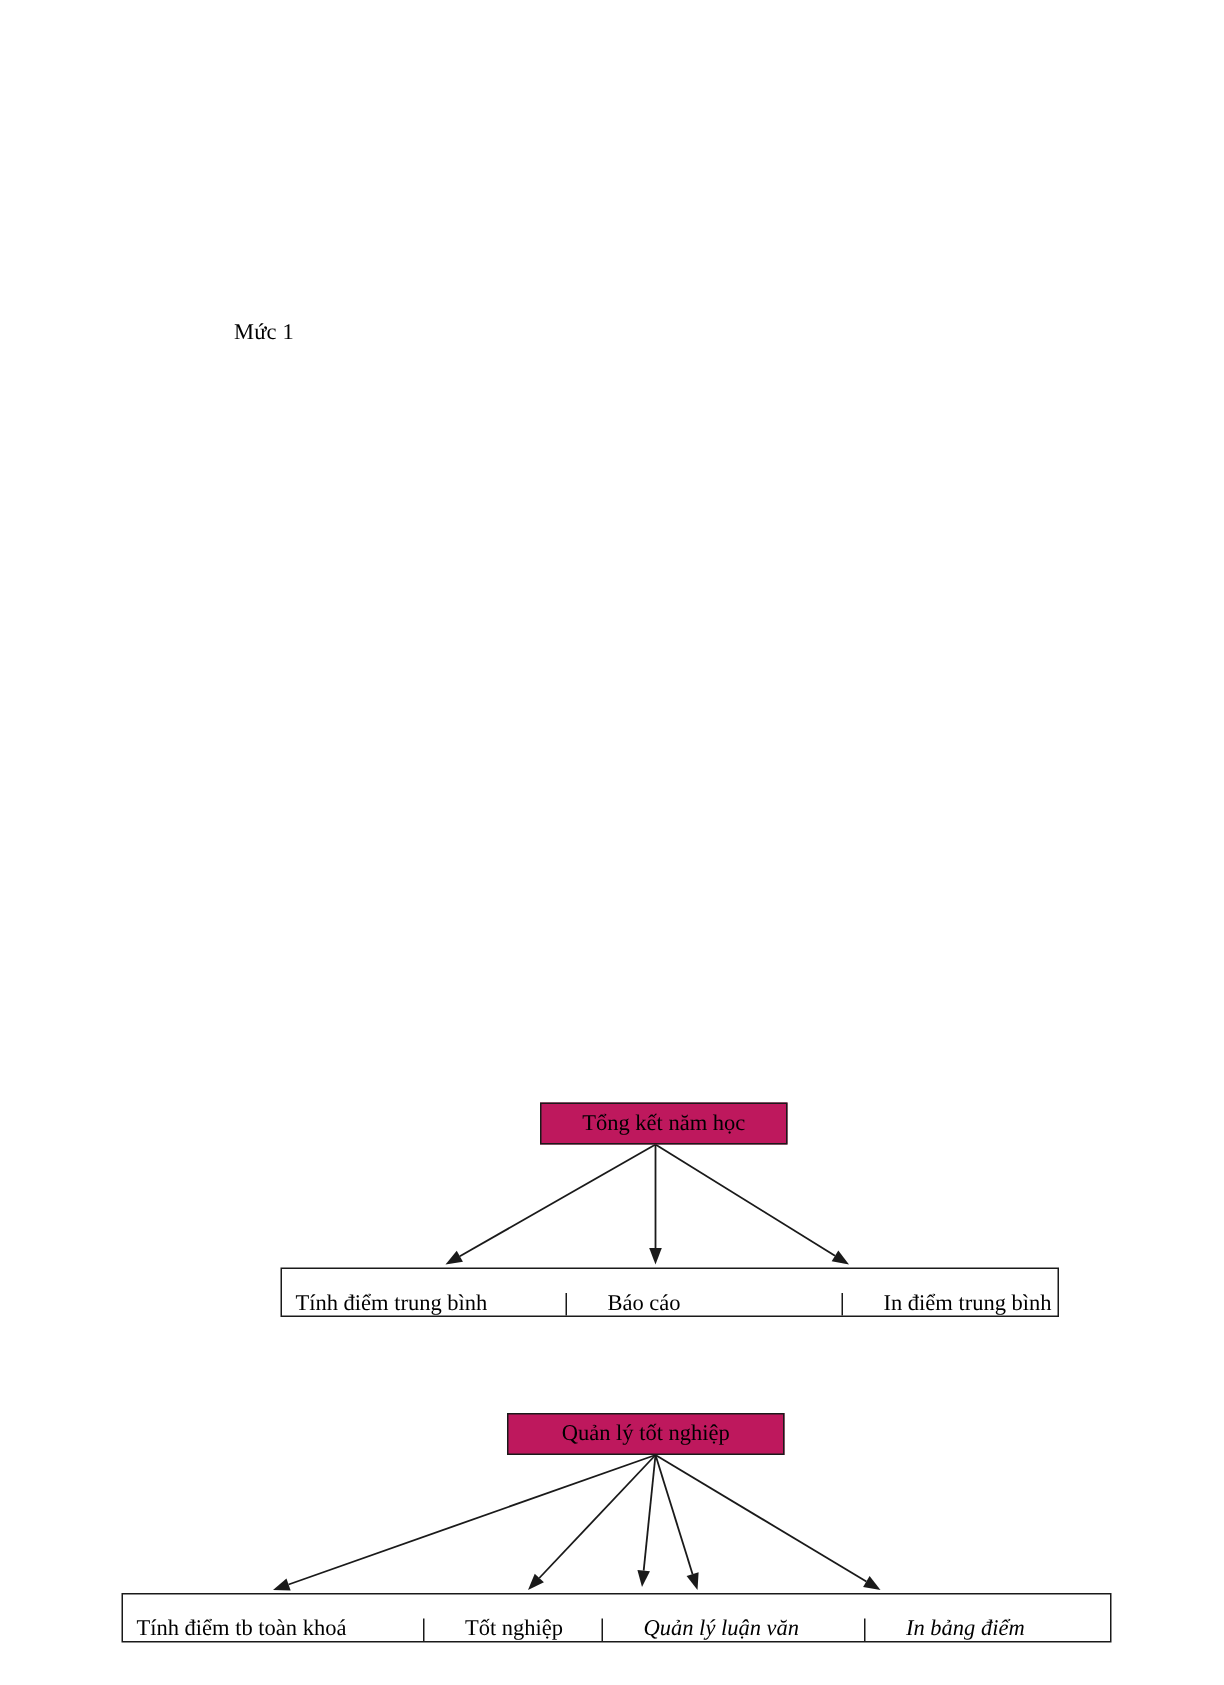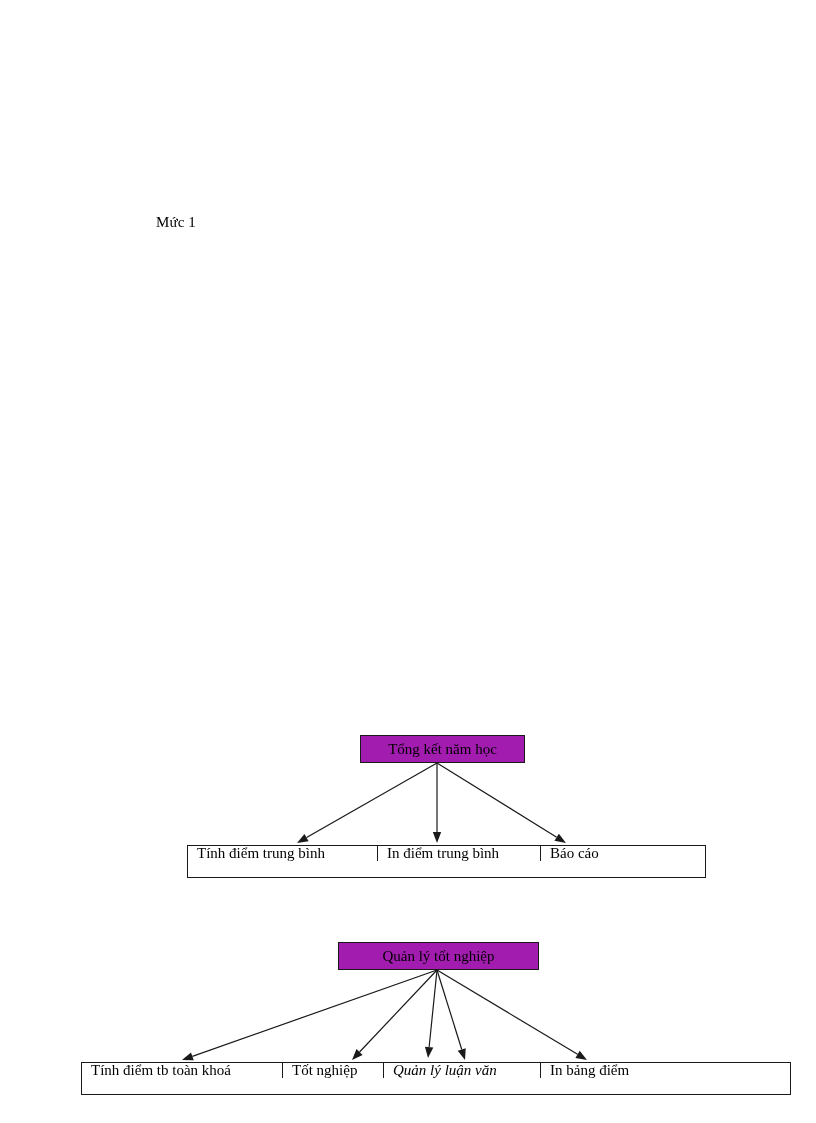--- a/index.html
+++ b/index.html
@@ -30,35 +30,36 @@
     letter-spacing: 0.1px;
     white-space: nowrap;
   }
   .diagram {
     position: absolute;
   }
   .node-box {
     position: absolute;
     box-sizing: border-box;
     border: 1px solid #1a1a1a;
-    background: #a21caf;
+    background: #be185d;
     display: flex;
     align-items: center;
     justify-content: center;
     font-size: 15px;
     line-height: 1;
     white-space: nowrap;
   }
   .child-row {
     position: absolute;
     box-sizing: border-box;
     border: 1px solid #1a1a1a;
     background: #ffffff;
     display: flex;
-    align-items: flex-start;
+    align-items: flex-end;
+    gap: 18px;
   }
   .child-cell {
     box-sizing: border-box;
     border-right: 1px solid #1a1a1a;
     display: flex;
     align-items: center;
     justify-content: flex-start;
     padding: 0 9px;
     font-size: 15px;
     line-height: 1;
@@ -120,42 +121,42 @@
 
   <div id="diagram-layer">
       <div class="diagram">
         <div class="node-box" style="left: 360px; top: 735px; width: 165px; height: 28px;">
           <span>Tổng kết năm học</span>
         </div>
         <div class="child-row" style="left: 187px; top: 845px; width: 519px; height: 33px;">
           <div class="child-cell" style="width: 190px; flex: 0 0 190px;">
             <span>Tính điểm trung bình</span>
           </div>
+          <div class="child-cell" style="width: 166px; flex: 0 0 166px;">
+            <span>Báo cáo</span>
+          </div>
           <div class="child-cell" style="width: 163px; flex: 0 0 163px;">
             <span>In điểm trung bình</span>
-          </div>
-          <div class="child-cell" style="width: 166px; flex: 0 0 166px;">
-            <span>Báo cáo</span>
           </div>
         </div>
       </div>
       <div class="diagram">
-        <div class="node-box" style="left: 338px; top: 942px; width: 201px; height: 28px;">
+        <div class="node-box" style="left: 338px; top: 942px; width: 185px; height: 28px;">
           <span>Quản lý tốt nghiệp</span>
         </div>
-        <div class="child-row" style="left: 81px; top: 1062px; width: 710px; height: 33px;">
+        <div class="child-row" style="left: 81px; top: 1062px; width: 660px; height: 33px;">
           <div class="child-cell" style="width: 201px; flex: 0 0 201px;">
             <span>Tính điểm tb toàn  khoá</span>
           </div>
           <div class="child-cell" style="width: 101px; flex: 0 0 101px;">
             <span>Tốt nghiệp</span>
           </div>
           <div class="child-cell" style="width: 157px; flex: 0 0 157px; font-style: italic;">
             <span>Quản lý luận văn</span>
           </div>
-          <div class="child-cell" style="width: 123px; flex: 0 0 123px;">
+          <div class="child-cell" style="width: 123px; flex: 0 0 123px; font-style: italic;">
             <span>In bảng điểm</span>
           </div>
         </div>
       </div>
     </div>
 
 </div>
 
 </body></html>

